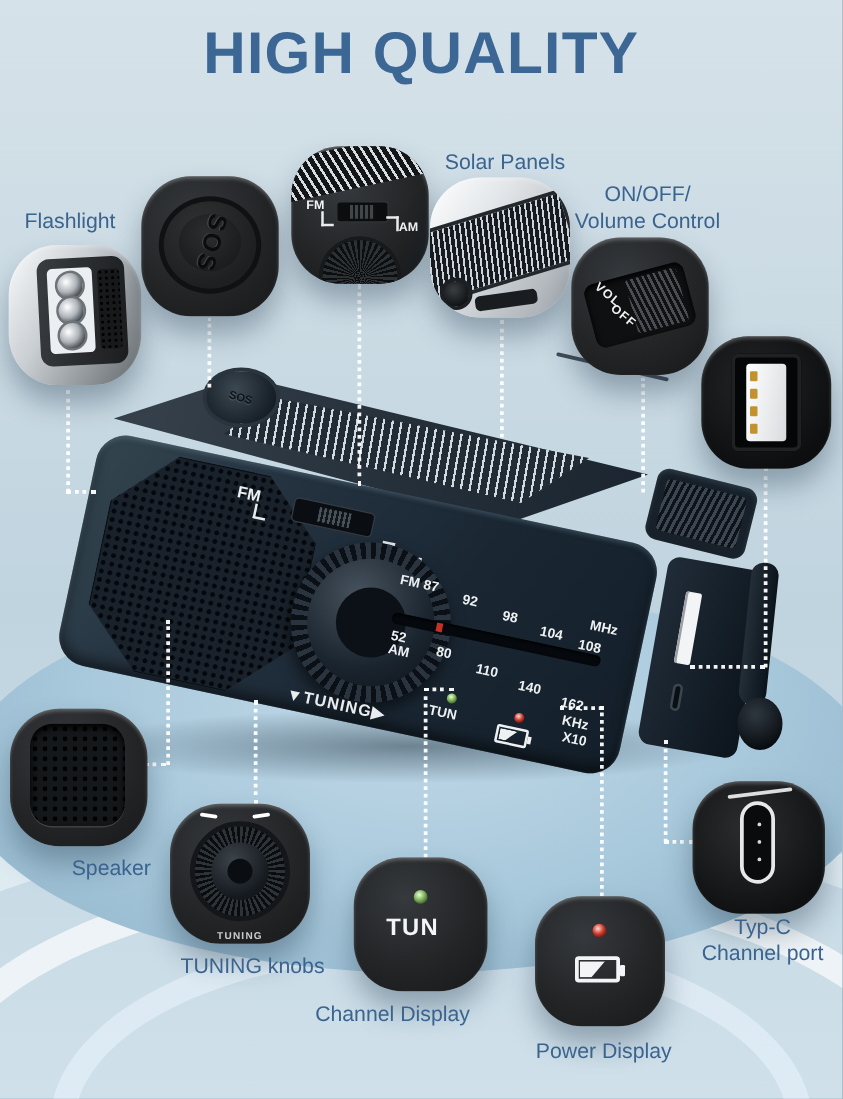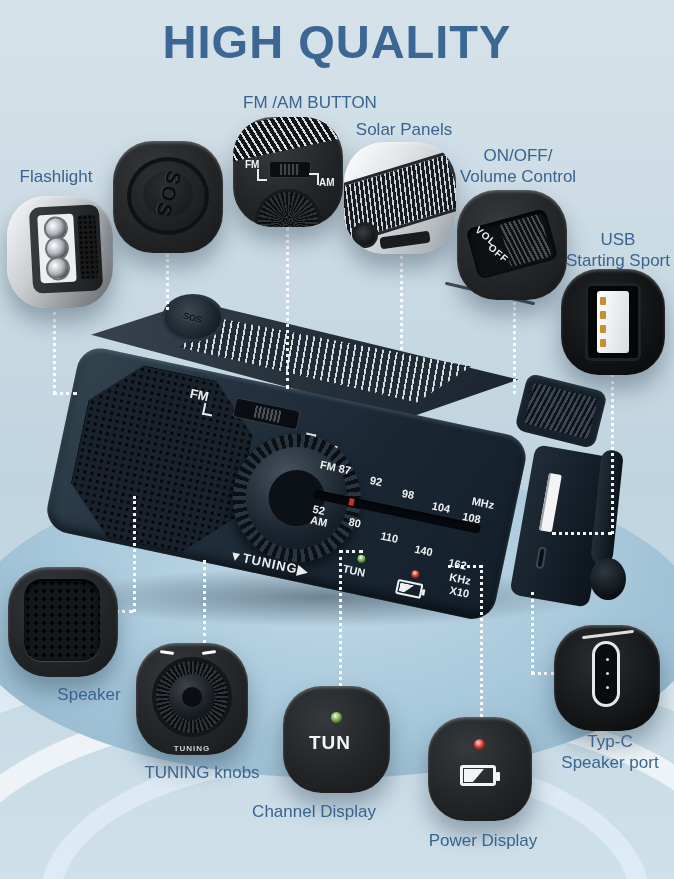--- a/index.html
+++ b/index.html
@@ -165,37 +165,32 @@
 <div id="stage">
 
   <div class="ring" style="left:-180px;top:632px;width:1040px;height:440px;border:28px solid rgba(240,248,252,.55);"></div>
   <div class="ring" style="left:-70px;top:688px;width:830px;height:390px;border:24px solid rgba(255,255,255,.65);"></div>
   <div class="ring" style="left:40px;top:744px;width:610px;height:310px;border:20px solid rgba(228,240,248,.7);"></div>
   <div class="platform"></div>
 
   <div class="title">HIGH QUALITY</div>
 
   <div class="lbl" style="left:56px;top:166px;">Flashlight</div>
-  <div class="lbl" style="left:310px;top:92px;">FM /AM BUTTON</div>
   <div class="lbl" style="left:404px;top:119px;text-align:right;">Solar Panels</div>
   <div class="lbl" style="left:518px;top:145px;">
     <span>ON/OFF/</span><br>
     <span>Volume Control</span>
-  </div>
-  <div class="lbl" style="left:618px;top:229px;">
-    <span>USB</span><br>
-    <span>Starting Sport</span>
   </div>
   <div class="lbl" style="left:61px;top:684px;margin-left:28px;">Speaker</div>
   <div class="lbl" style="left:190px;top:762px;margin-left:12px;">TUNING knobs</div>
   <div class="lbl" style="left:314px;top:801px;">Channel Display</div>
   <div class="lbl" style="left:483px;top:830px;">Power Display</div>
   <div class="lbl" style="left:610px;top:731px;">
     <span>Typ-C</span><br>
-    <span>Speaker port</span>
+    <span>Channel port</span>
   </div>
 
   <div class="dv" style="left:53px;top:312px;height:82px;"></div>
   <div class="dh" style="left:53px;top:392px;width:24px;"></div>
   <div class="dv" style="left:166px;top:254px;height:56px;"></div>
   <div class="dv" style="left:286px;top:227px;height:162px;"></div>
   <div class="dv" style="left:400px;top:256px;height:94px;"></div>
   <div class="dv" style="left:513px;top:302px;height:92px;"></div>
   <div class="dv" style="left:611px;top:374px;height:160px;"></div>
   <div class="dh" style="left:552px;top:532px;width:60px;"></div>

